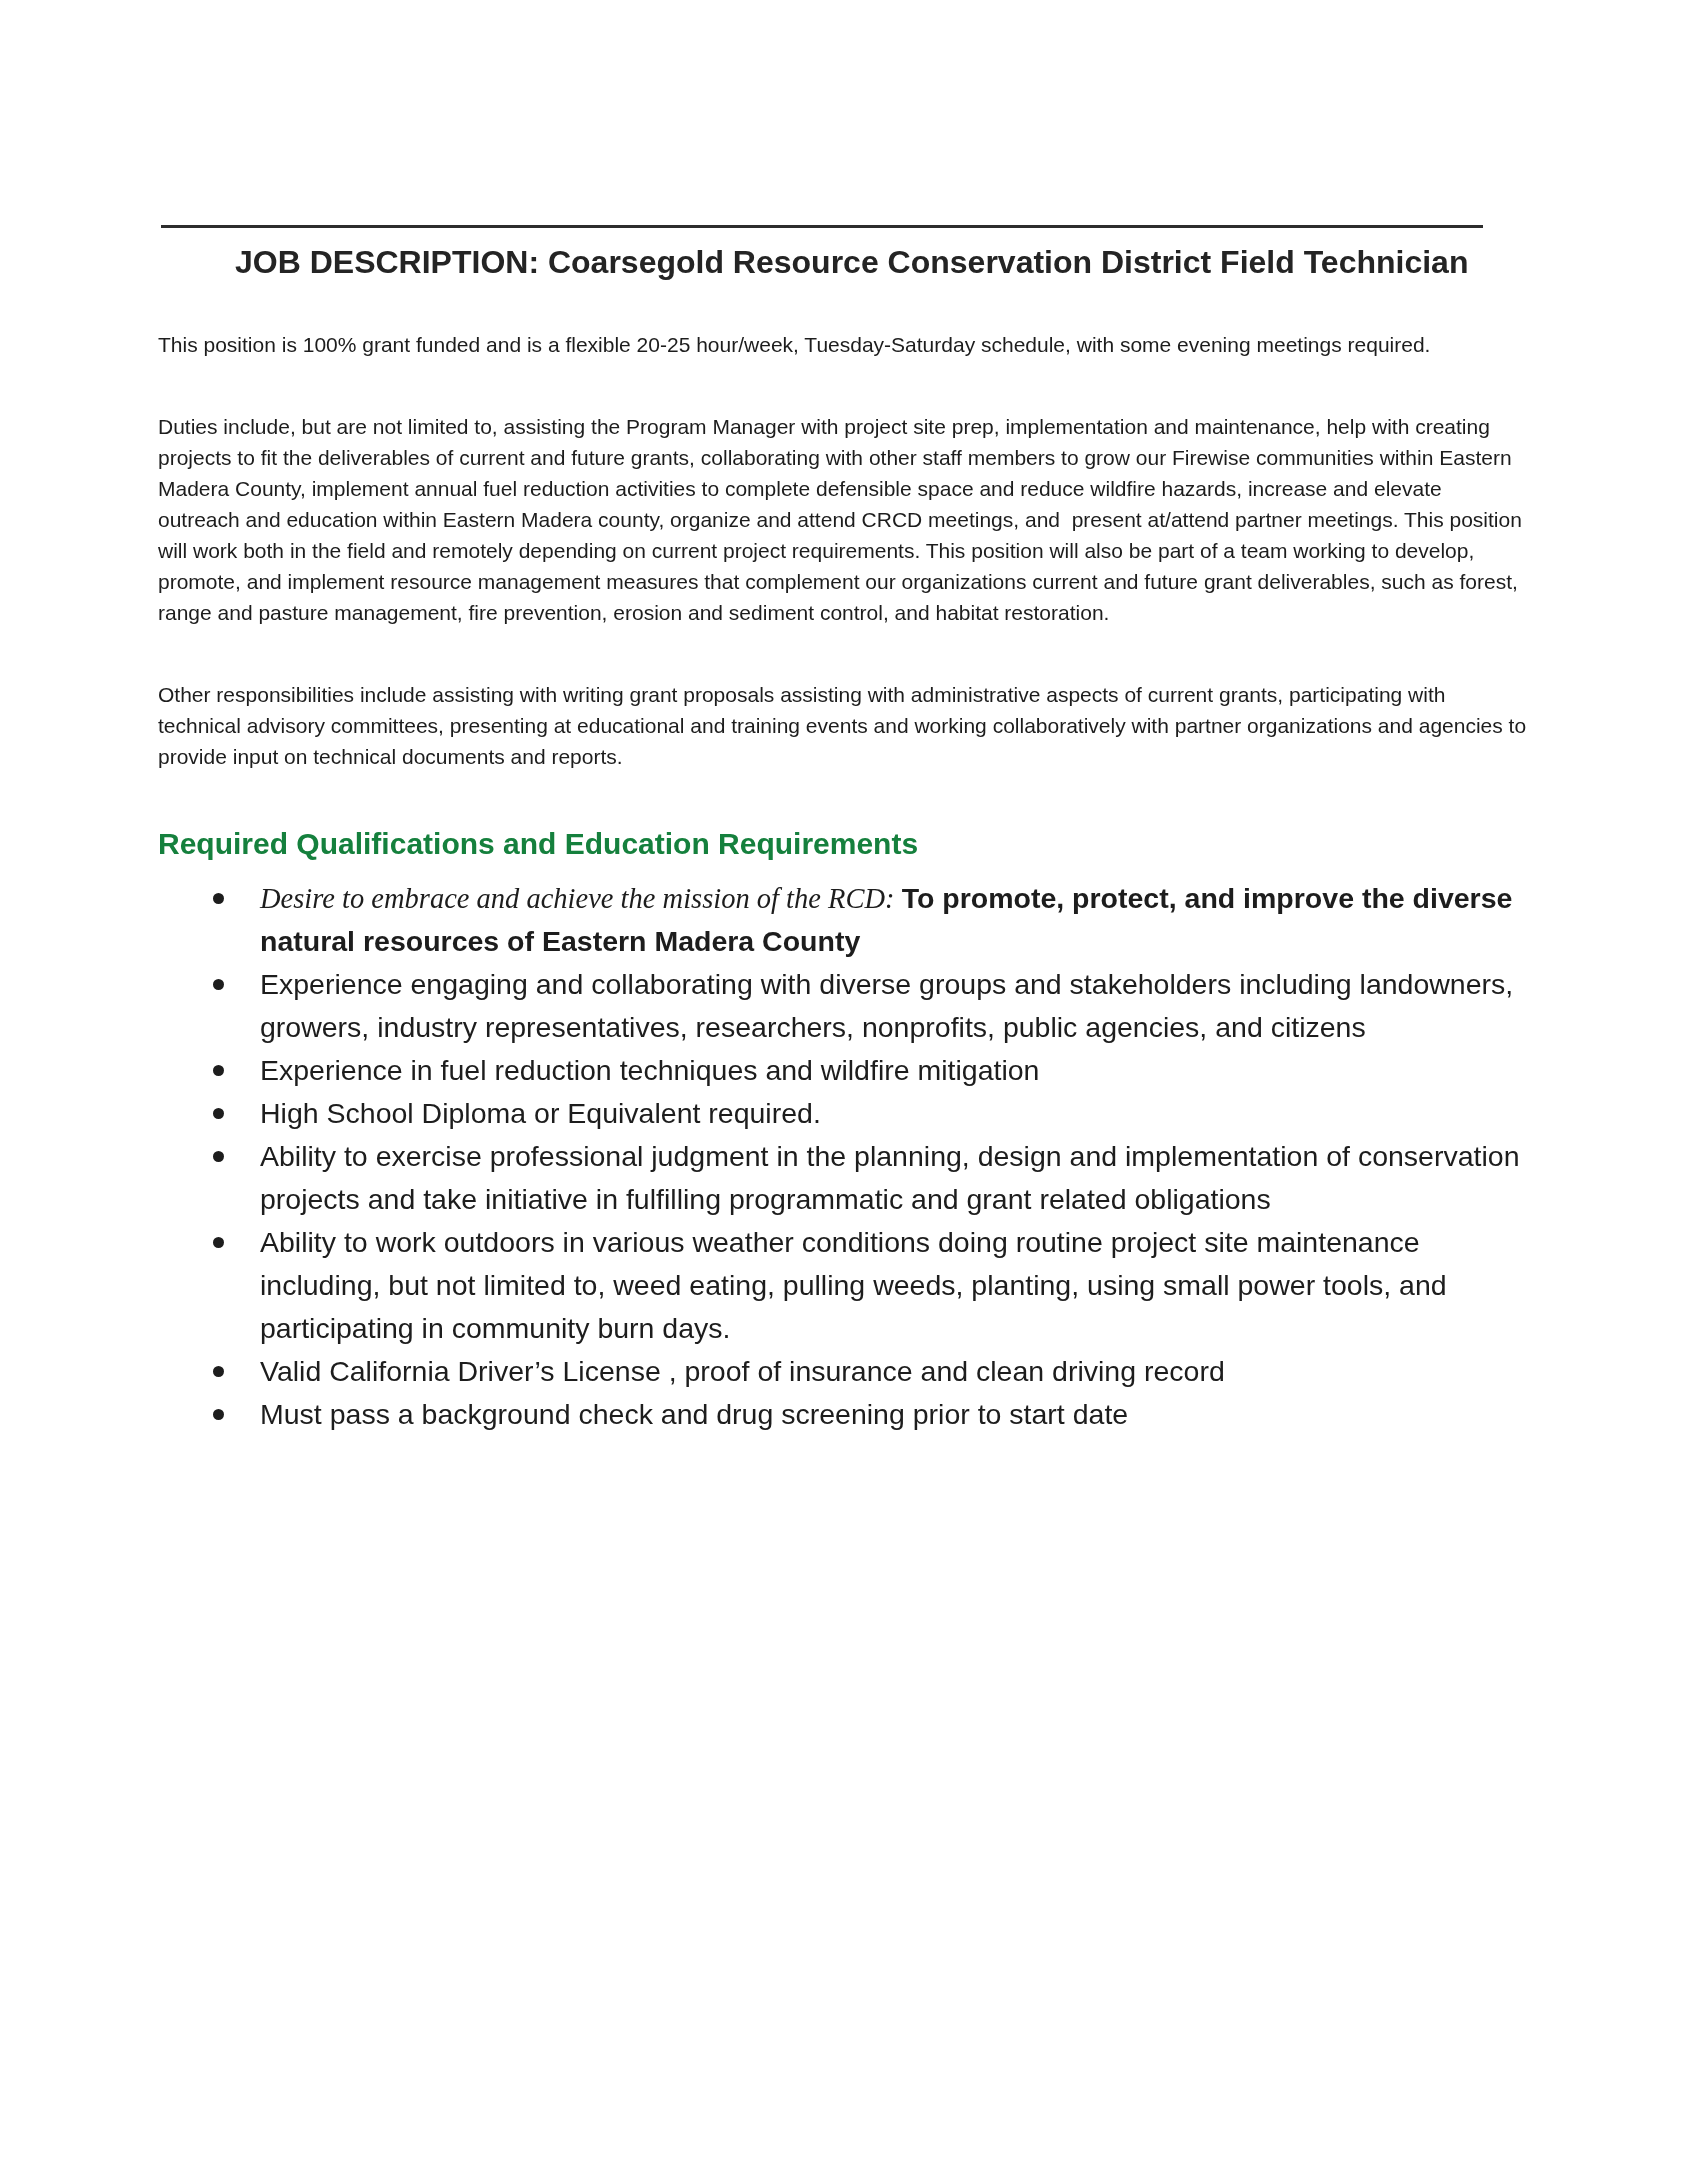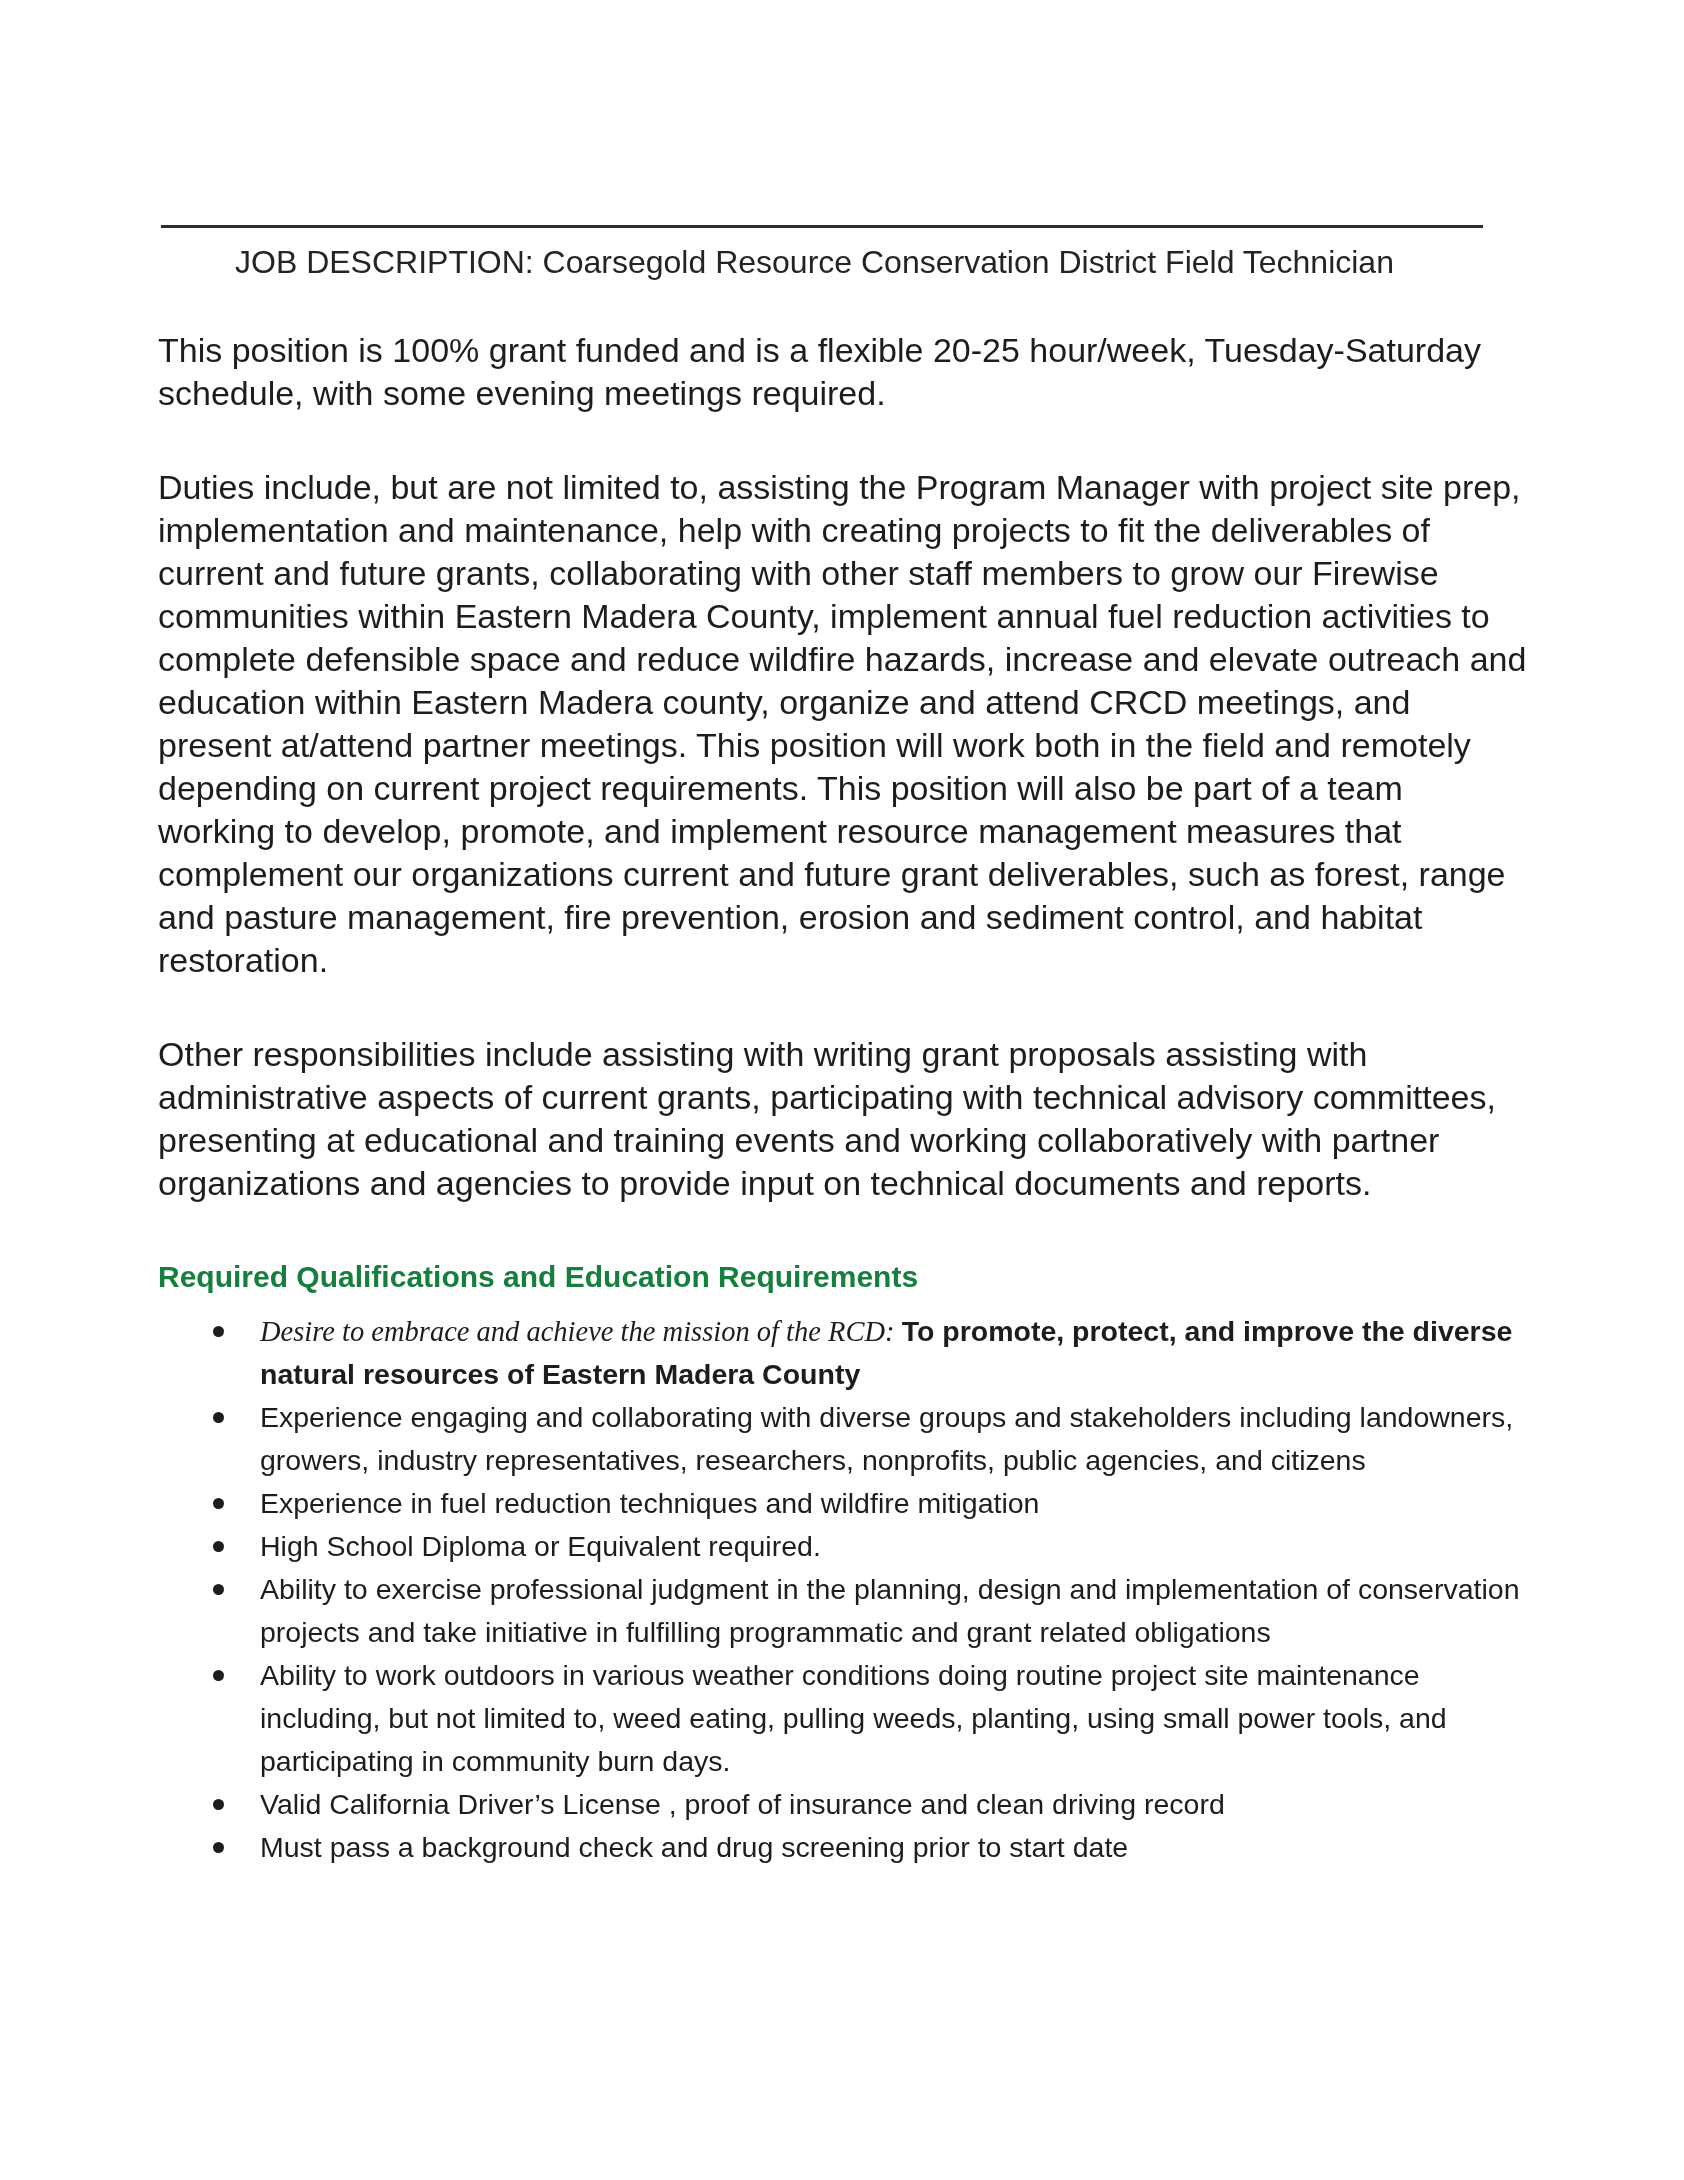--- a/index.html
+++ b/index.html
@@ -25,28 +25,28 @@
   .title-rule {
     margin-top: 225px;
     margin-left: 3.4px;
     width: 1322px;
     border-top: 3.4px solid #2d2d2d;
     height: 0;
   }
   h1.page-title {
     margin: 13.6px 0 0 77px;
     font-size: 32px;
-    font-weight: normal;
+    font-weight: bold;
     line-height: 41px;
     color: #242424;
     white-space: nowrap;
   }
   p.para {
-    font-size: 34px;
-    line-height: 43px;
+    font-size: 21px;
+    line-height: 31px;
     margin: 0 0 51px 0;
     color: #1d1d1d;
     white-space: pre-wrap;
   }
   p.para.first { margin-top: 46px; }
   h2.qual-heading {
     margin: 29px 0 13.6px 0;
     font-size: 30px;
     line-height: 41px;
     font-weight: bold;

